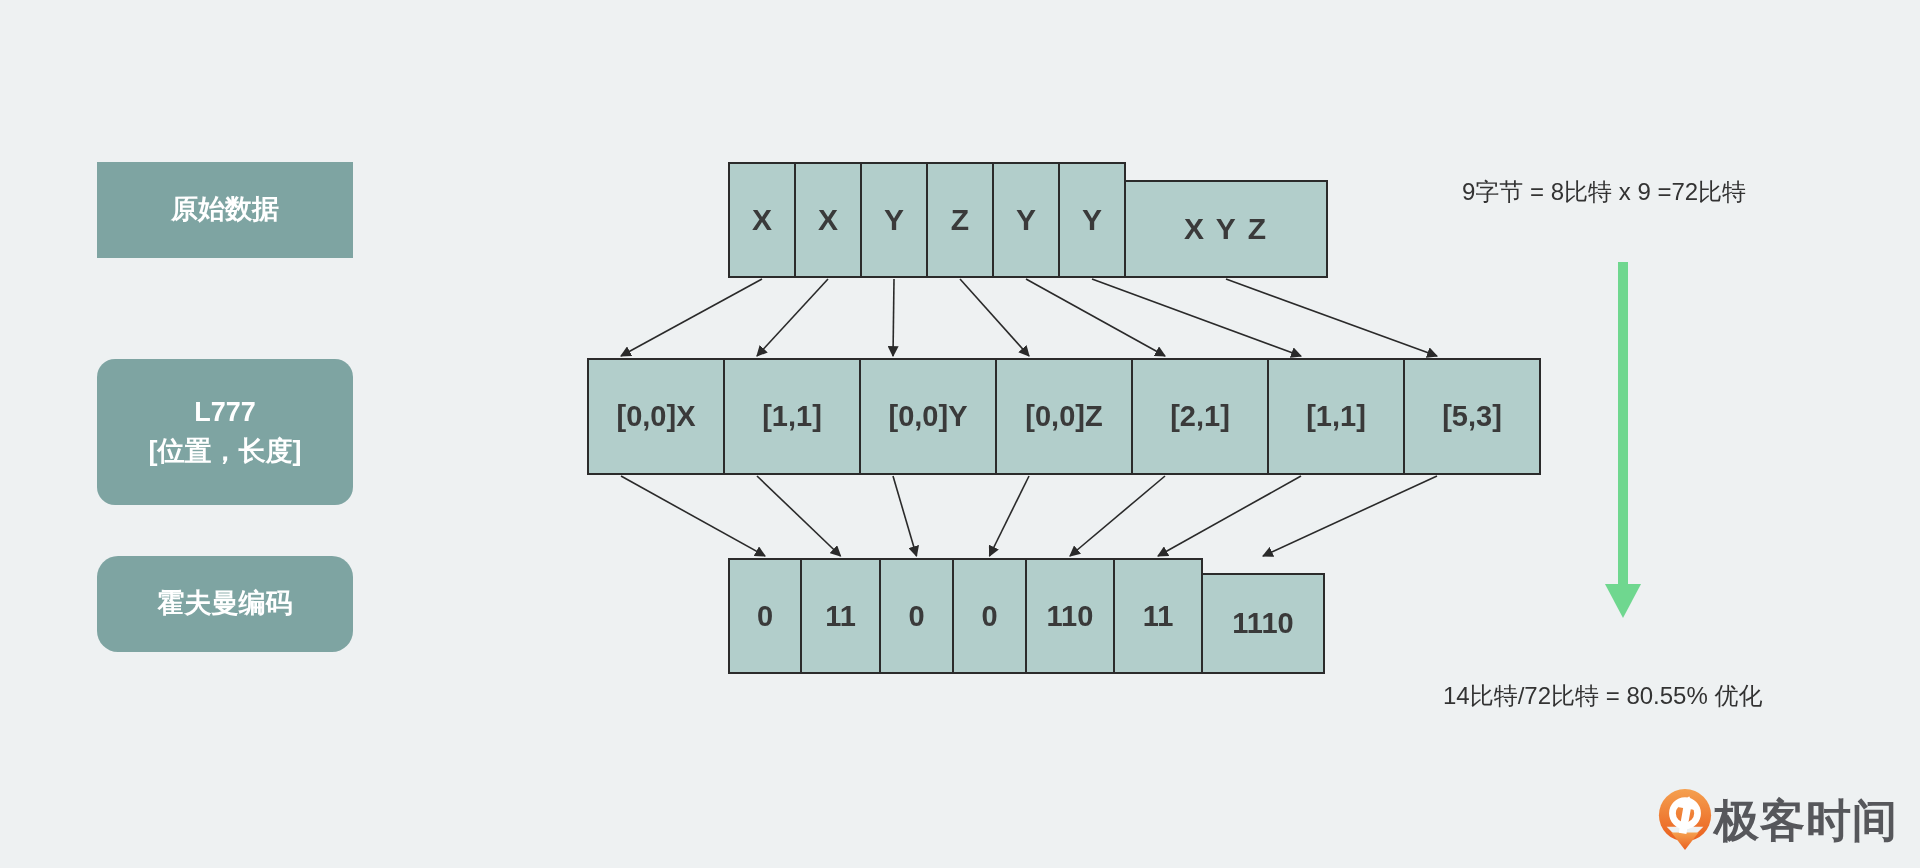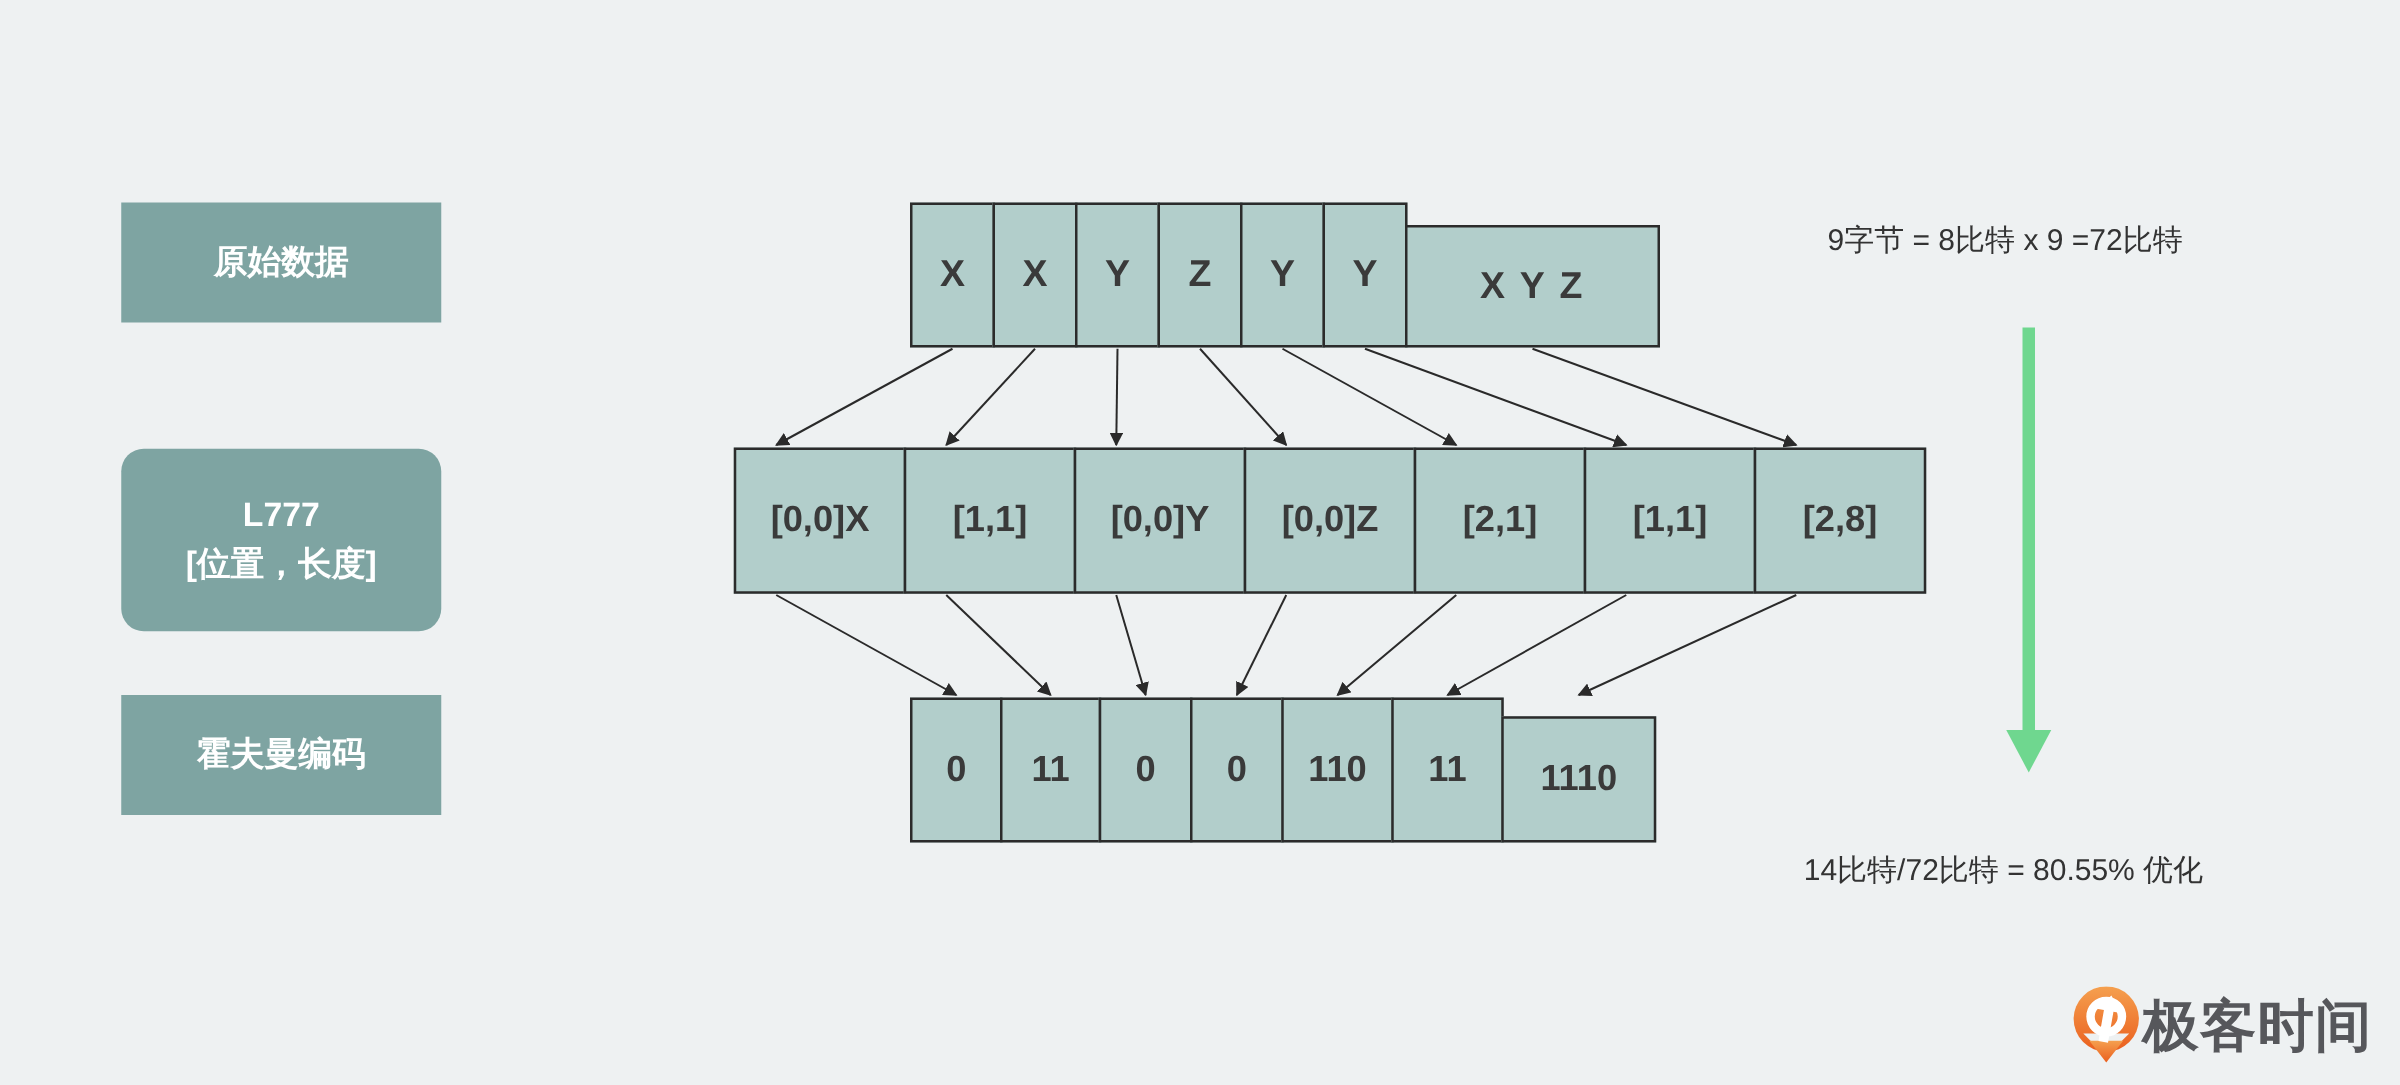--- a/index.html
+++ b/index.html
@@ -26,21 +26,21 @@
 
   
   .label-box{
     position:absolute;left:97px;width:256px;
     background:var(--label-bg);color:var(--label-text);
     display:flex;flex-direction:column;align-items:center;justify-content:center;
     font-weight:bold;font-size:27px;line-height:1.45;text-align:right;
   }
   .label-original{top:162px;height:96px;}
   .label-lz77{top:359px;height:146px;border-radius:18px;}
-  .label-huffman{top:556px;height:96px;}
+  .label-huffman{top:556px;height:96px;border-radius:21px;}
 
   
   .cell-row{position:absolute;display:flex;align-items:stretch;}
   .cell{
     background:var(--cell-bg);
     border:2px solid var(--cell-border);
     color:var(--cell-text);
     display:flex;align-items:center;justify-content:center;
     font-weight:bold;
   }
@@ -105,21 +105,21 @@
       <div class="cell">Y</div>
       <div class="cell">X Y Z</div>
     </div>
   <div class="cell-row row-lz77">
       <div class="cell">[0,0]X</div>
       <div class="cell">[1,1]</div>
       <div class="cell">[0,0]Y</div>
       <div class="cell">[0,0]Z</div>
       <div class="cell">[2,1]</div>
       <div class="cell">[1,1]</div>
-      <div class="cell">[2,8]</div>
+      <div class="cell">[5,3]</div>
     </div>
   <div class="cell-row row-huffman">
       <div class="cell">0</div>
       <div class="cell">11</div>
       <div class="cell">0</div>
       <div class="cell">0</div>
       <div class="cell">110</div>
       <div class="cell">11</div>
       <div class="cell">1110</div>
     </div>

